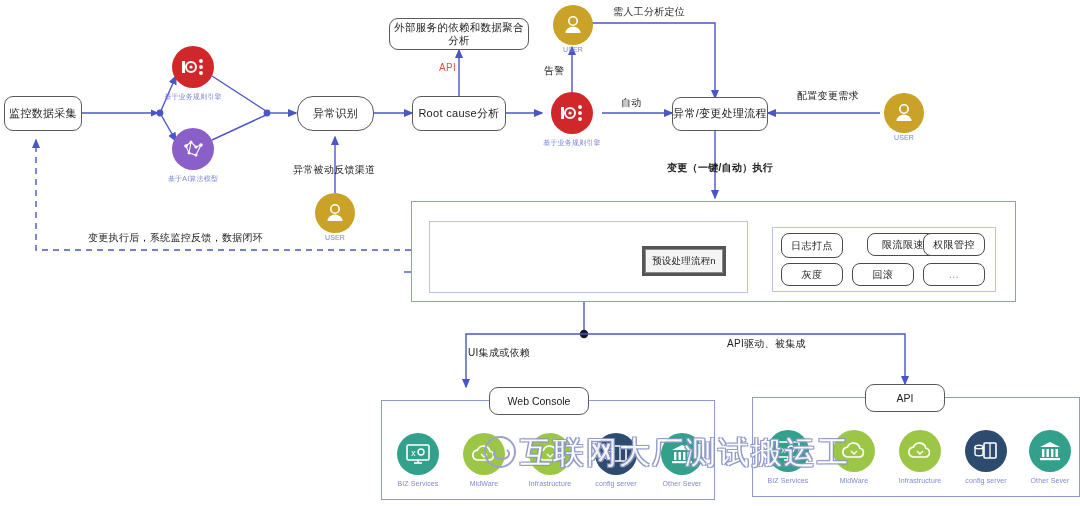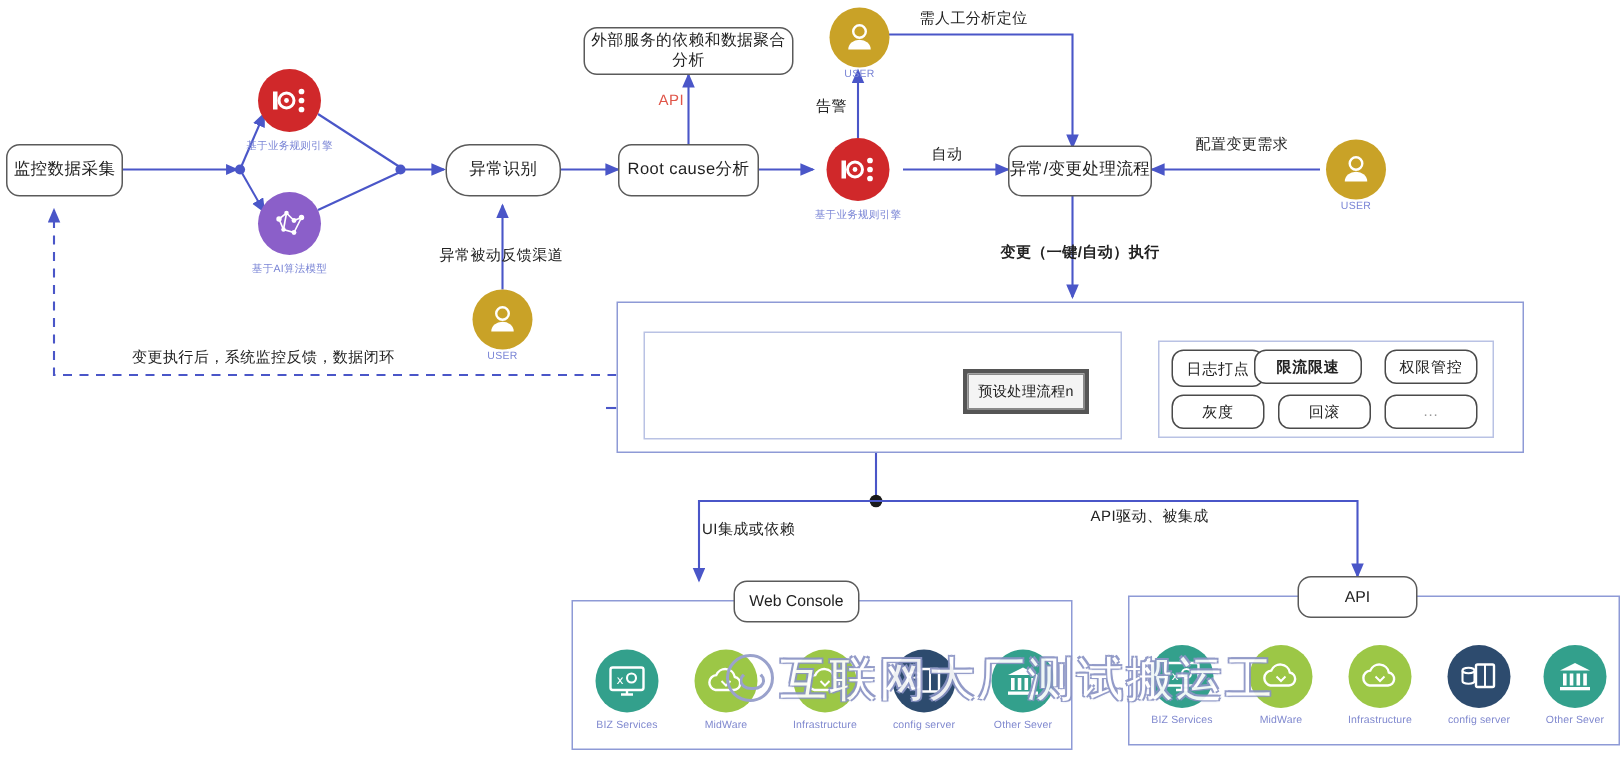--- a/index.html
+++ b/index.html
@@ -259,38 +259,38 @@
 
   <div class="preset" style="left:642px;top:246px;width:84px;height:30px;">
     <span>预设处理流程n</span>
   </div>
 
   <div class="subpanel" style="left:772px;top:227px;width:224px;height:65px;"></div>
 
   <div class="pill" style="left:781px;top:233px;width:62px;height:25px;">
     <span>日志打点</span>
   </div>
-  <div class="pill" style="left:836px;top:233px;width:72px;height:23px;font-weight:bold;">
+  <div class="pill" style="left:867px;top:233px;width:72px;height:23px;">
     <span>限流限速</span>
   </div>
   <div class="pill" style="left:923px;top:233px;width:62px;height:23px;">
     <span>权限管控</span>
   </div>
   <div class="pill" style="left:781px;top:263px;width:62px;height:23px;">
     <span>灰度</span>
   </div>
   <div class="pill" style="left:852px;top:263px;width:62px;height:23px;">
     <span>回滚</span>
   </div>
   <div class="pill" style="left:923px;top:263px;width:62px;height:23px;color:#999;">
     <span>...</span>
   </div>
 
   <div class="gpanel" style="left:381px;top:400px;width:334px;height:100px;"></div>
-  <div class="gtitle" style="left:489px;top:387px;width:84px;height:28px;">
+  <div class="gtitle" style="left:489px;top:387px;width:100px;height:28px;">
     <span>Web Console</span>
   </div>
 
   <div class="svc" style="left:390px;top:433px;">
     <div class="svcicon" style="background:#33a08c;">
       <svg width="26" height="22" viewBox="0 0 26 22">
         <rect x="2" y="2" width="22" height="15" rx="1.5" fill="none" stroke="#fff" stroke-width="1.6"></rect>
         <path d="M9,20 h8" stroke="#fff" stroke-width="1.6"></path>
         <path d="M13,17 v3" stroke="#fff" stroke-width="1.6"></path>
         <text x="6" y="13" font-size="8" fill="#fff" font-family="DejaVu Sans">x</text>

